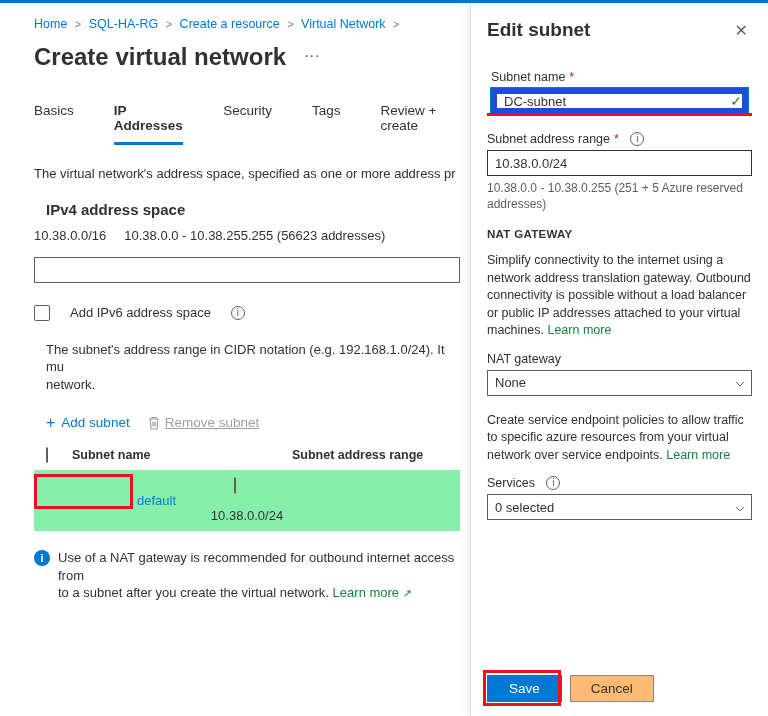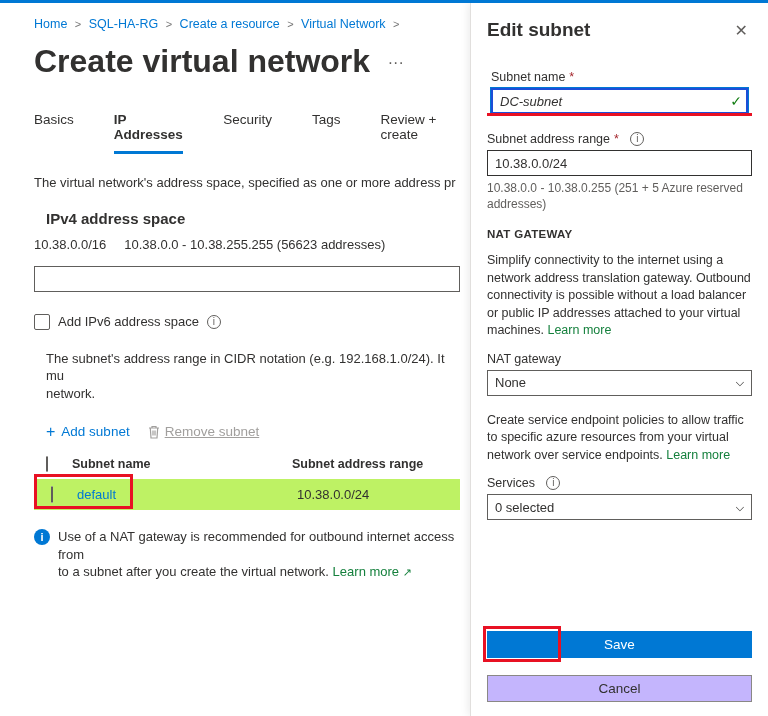--- a/index.html
+++ b/index.html
@@ -21,21 +21,21 @@
       padding: 14px 18px 18px 26px;
     }
     .breadcrumb {
       font-size: 12.5px;
       color: #605e5c;
       margin-bottom: 12px;
     }
     .breadcrumb a { color: #0078d4; text-decoration: none; cursor: pointer; }
     .breadcrumb .sep { color: #767676; margin: 0 4px; font-size: 11px; }
     h1.page-title {
-      font-size: 32px;
+      font-size: 24px;
       font-weight: 600;
       color: #323130;
       margin-bottom: 28px;
       display: inline-block;
     }
     .ellipsis {
       display: inline-block;
       margin-left: 14px;
       color: #605e5c;
       font-size: 16px;
@@ -73,21 +73,21 @@
       margin-bottom: 14px;
     }
     .addr-wide-input {
       width: 100%;
       height: 26px;
       border: 1px solid #605e5c;
       padding: 0 6px;
       font-size: 13px;
     }
     .chk-row {
-      display: flex; align-items: center; gap: 8px;
+      display: flex; align-items: center; gap: 20px;
       margin-top: 22px;
       font-size: 13px;
     }
     .chk { width: 16px; height: 16px; border: 1px solid #605e5c; border-radius: 2px; background: #fff; }
     .info-i {
       display: inline-block; width: 14px; height: 14px; border: 1px solid #605e5c; border-radius: 50%;
       font-size: 10px; line-height: 12px; text-align: center; color: #605e5c;
     }
     .subnet-desc {
       margin-top: 20px; font-size: 13px; line-height: 1.35;
@@ -115,22 +115,23 @@
     }
     .subnet-header {
       display: flex; align-items: center;
       padding: 8px 12px;
       font-size: 12.5px; font-weight: 600; color: #323130;
     }
     .subnet-header .col-chk, .subnet-row .col-chk { width: 26px; }
     .subnet-header .col-name, .subnet-row .col-name { width: 220px; }
     .subnet-row {
       display: flex; align-items: center;
-      padding: 8px 17px;
-      background: #bef264;
+      padding: 8px 4px;
+      background: #86efac;
+      flex-direction: column;
     }
     .subnet-row .link { color: #0078d4; cursor: pointer; }
     .info-banner {
       display: flex; gap: 8px;
       margin-top: 18px; font-size: 13px; line-height: 1.35;
     }
     .info-circle {
       flex: 0 0 16px; width: 16px; height: 16px; border-radius: 50%;
       background: #0078d4; color: #fff; font-size: 11px; font-weight: 700;
       text-align: center; line-height: 16px; margin-top: 1px;
@@ -156,49 +157,49 @@
     .close-x { font-size: 16px; color: #605e5c; cursor: pointer; padding: 2px 4px; }
     .field-label {
       font-size: 12.5px; color: #323130; margin-bottom: 4px; display: flex; align-items: center; gap: 4px;
     }
     .req { color: #a4262c; }
     .input-wrap { position: relative; margin-bottom: 16px; }
     .text-input {
       width: 100%; height: 26px; border: 1px solid #323130; padding: 0 26px 0 7px;
       font-size: 13px; color: #323130;
     }
-    .text-input.valid { border: 2px solid #1d4ed8; outline: 1px solid #0078d4; font-style: italic; }
+    .text-input.valid { border: 6px solid #1d4ed8; outline: 1px solid #0078d4; }
     .check-mark {
       position: absolute; right: 6px; top: 5px; color: #107c10; font-size: 14px; pointer-events: none;
     }
     .hint { font-size: 12px; color: #605e5c; margin-top: -12px; margin-bottom: 16px; line-height: 1.35; }
     .sec-caption {
       font-size: 11.5px; font-weight: 700; letter-spacing: 0.3px; color: #323130;
       margin: 10px 0 12px 0;
     }
     .sec-text {
       font-size: 12.5px; color: #323130; line-height: 1.4; margin-bottom: 12px;
     }
     .select-box {
       width: 100%; height: 26px; border: 1px solid #605e5c; padding: 0 7px;
       display: flex; justify-content: space-between; align-items: center;
       font-size: 13px; background: #fff; cursor: pointer; margin-bottom: 16px;
     }
     .chev { font-size: 11px; color: #323130; }
     .panel-body { flex: 1 1 auto; overflow: hidden; }
     .panel-footer {
       padding: 12px 0 14px 0;
-      display: flex; gap: 17px; flex-direction: column;
+      display: flex; gap: 8px;
     }
     .btn-primary {
       background: #0078d4; color: #fff; border: none; padding: 6px 22px;
       font-size: 13.5px; cursor: pointer;
     }
     .btn-secondary {
-      background: #c4b5fd; color: #323130; border: 1px solid #8a8886; padding: 5px 20px;
+      background: #fdba74; color: #323130; border: 1px solid #8a8886; padding: 5px 20px;
       font-size: 13.5px; cursor: pointer;
     }
   </style>
 </head>
 <body>
 
 <div class="main-area">
   <div class="breadcrumb">
     <a>Home</a>
     <span class="sep">&gt;</span>

